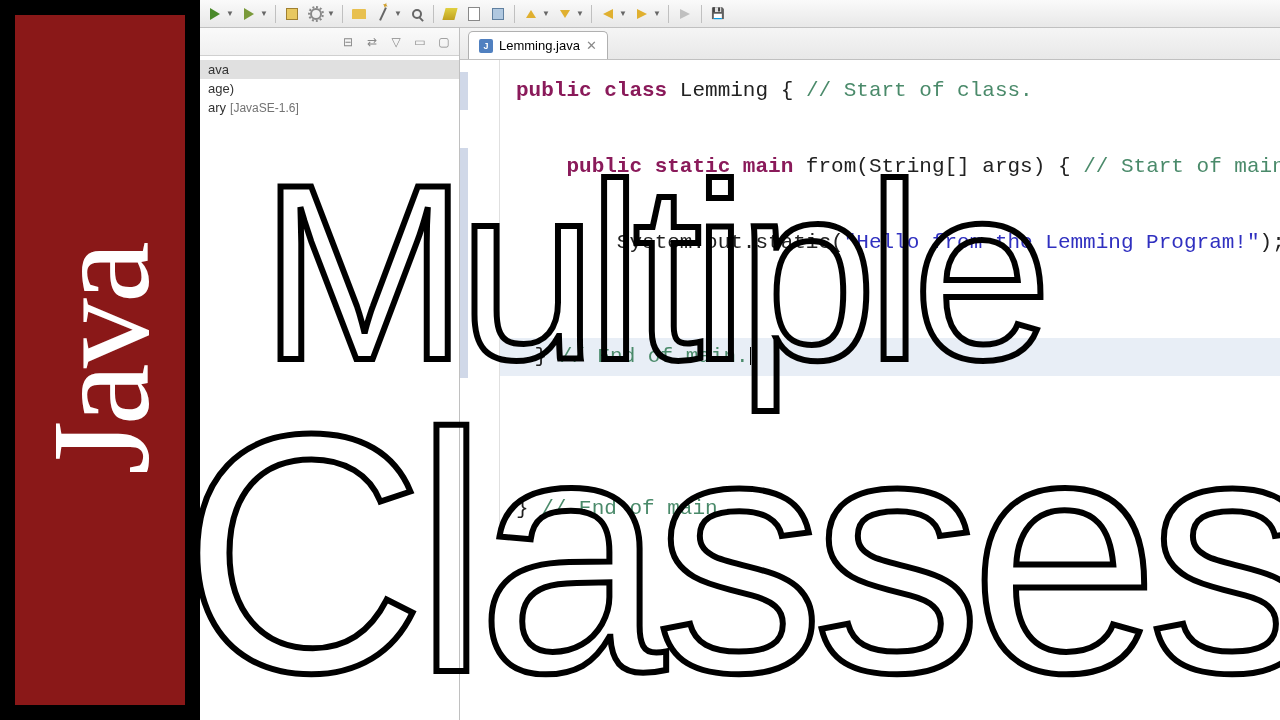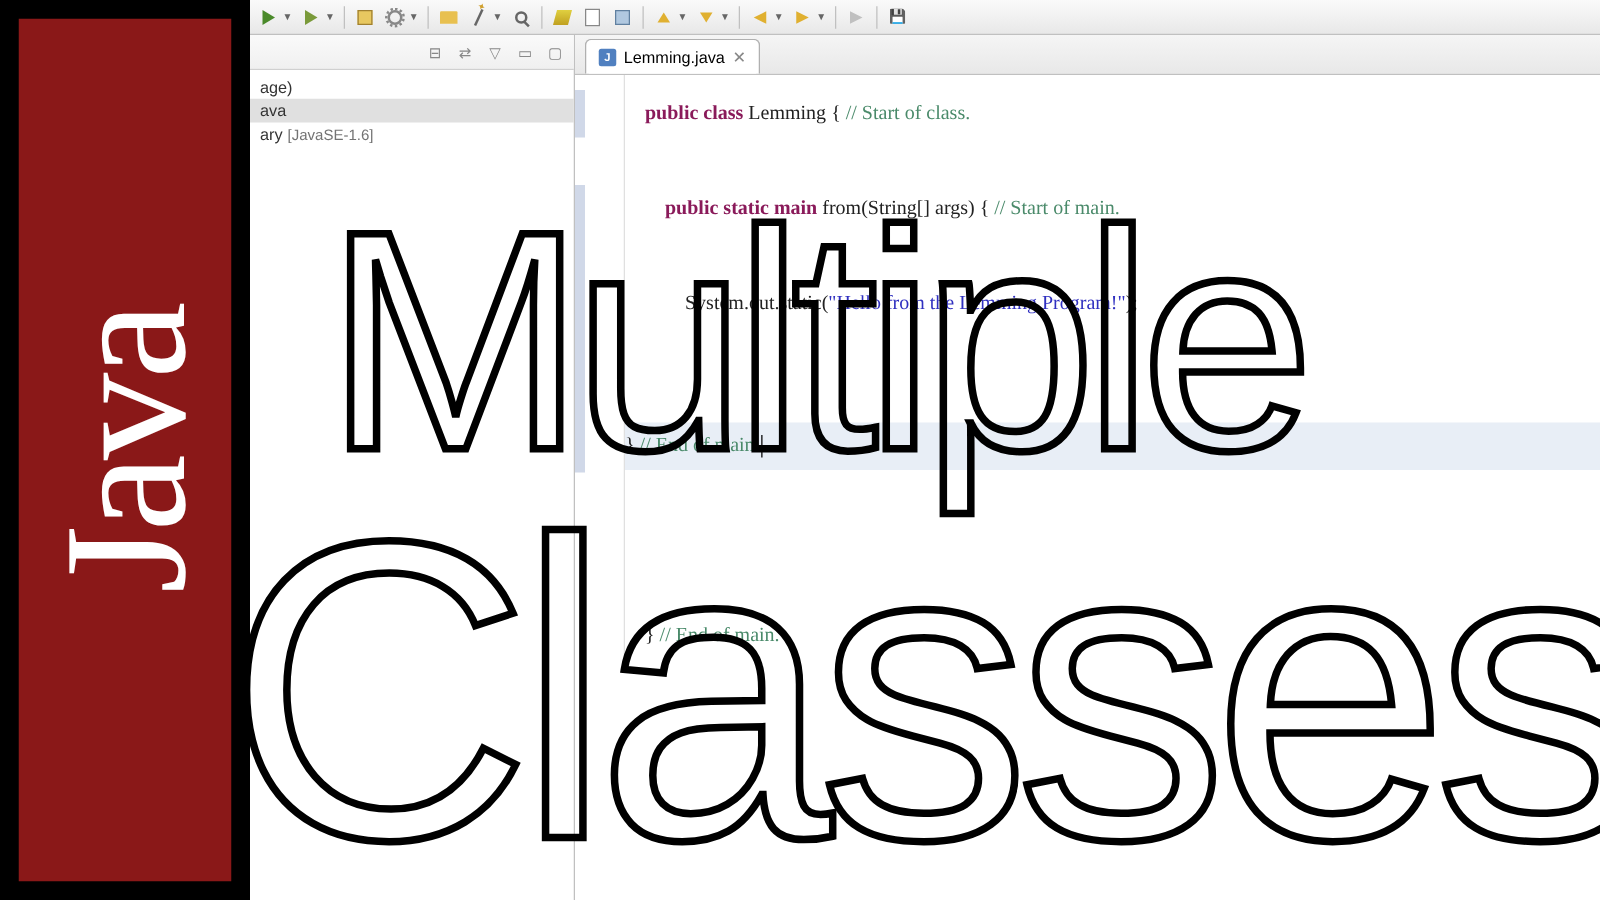--- a/index.html
+++ b/index.html
@@ -43,21 +43,21 @@
 .tree-item { padding: 2px 4px 2px 8px; display: flex; align-items: center; gap: 4px; color: #333; }
 .tree-item.sel { background: #e0e0e0; }
 .tree-lib { color: #737373; font-size: 12px; }
 
 
 .editor { position: absolute; left: 460px; top: 28px; right: 0; height: 692px; background: #fff; }
 .editor-tabs { height: 32px; background: linear-gradient(#f5f5f5, #e8e8e8); border-bottom: 1px solid #c0c0c0; display: flex; align-items: flex-end; padding-left: 8px; }
 .tab { height: 28px; background: #fff; border: 1px solid #b0b0b0; border-bottom: none; border-radius: 5px 5px 0 0; padding: 0 10px; display: flex; align-items: center; gap: 6px; font-size: 13px; }
 .tab-ico { width: 14px; height: 14px; background: #5080c0; border-radius: 2px; display: flex; align-items: center; justify-content: center; color: #fff; font-size: 9px; font-weight: bold; }
 .tab-close { color: #888; font-size: 13px; cursor: pointer; }
-.code { padding: 12px 0 0 0; font-family: Liberation Serif, serif; font-size: 16px; line-height: 38px; position: relative; }
+.code { padding: 12px 0 0 0; font-family: Liberation Mono, monospace; font-size: 21px; line-height: 38px; position: relative; }
 .gutter { position: absolute; left: 0; top: 0; bottom: 0; width: 40px; background: #fff; border-right: 1px solid #e0e0e0; }
 .gutter-mark { position: absolute; left: 0; width: 8px; background: #d0d8e8; }
 .code-lines { margin-left: 56px; }
 .line { white-space: pre; }
 .line.hl { background: #e8eef6; margin-left: -56px; padding-left: 24px; }
 .kw { color: #8a1a5a; font-weight: bold; }
 .cm { color: #4a8a6a; }
 .str { color: #3030c0; }
 .txt { color: #222; }
 .cursor { display: inline-block; width: 1px; height: 18px; background: #000; vertical-align: middle; margin-left: 1px; }
@@ -145,25 +145,25 @@
 
 <div class="explorer">
   <div class="explorer-tb">
     <div class="exp-btn">⊟</div>
     <div class="exp-btn">⇄</div>
     <div class="exp-btn">▽</div>
     <div class="exp-btn">▭</div>
     <div class="exp-btn">▢</div>
   </div>
   <div class="tree">
+    <div class="tree-item sel">
+      <span>ava</span>
+    </div>
     <div class="tree-item">
       <span>age)</span>
-    </div>
-    <div class="tree-item sel">
-      <span>ava</span>
     </div>
     <div class="tree-item">
       <span>ary</span>
       <span class="tree-lib">[JavaSE-1.6]</span>
     </div>
   </div>
 </div>
 
 <div class="editor">
   <div class="editor-tabs">

